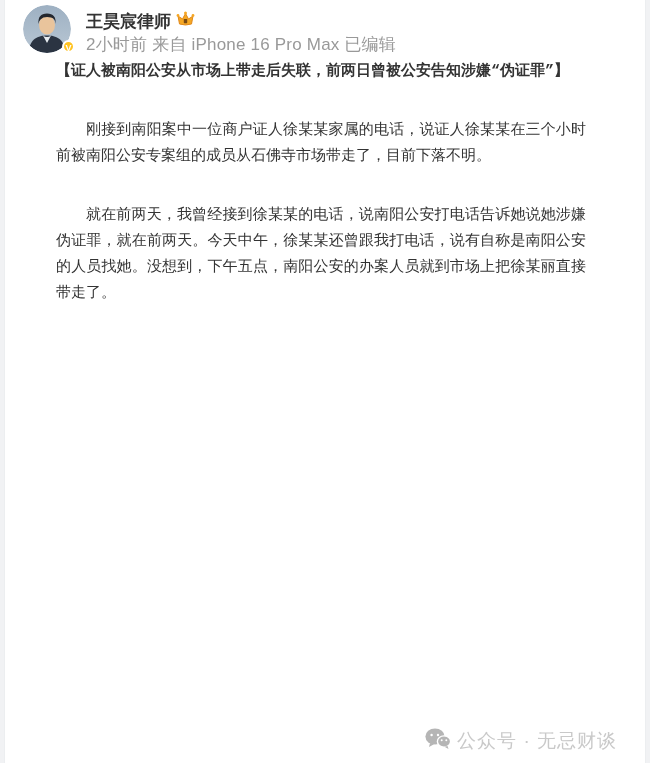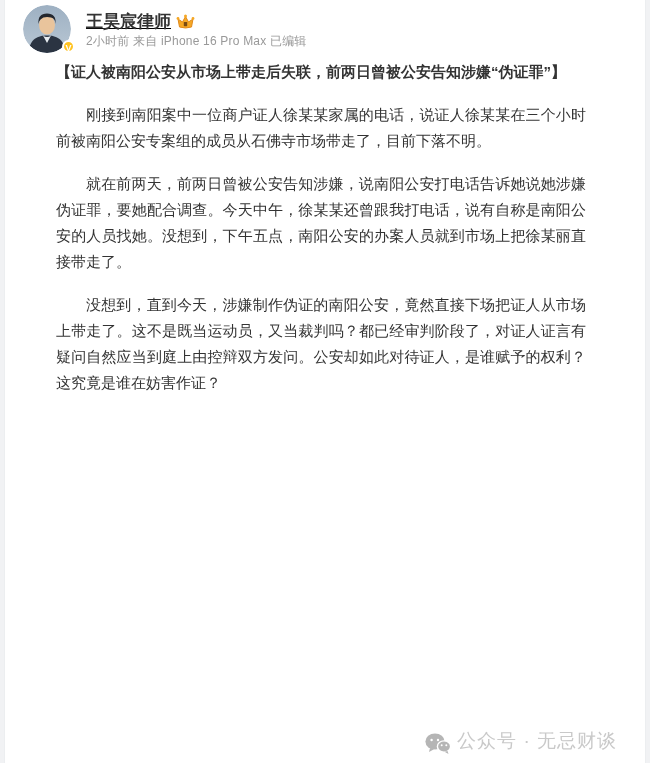--- a/index.html
+++ b/index.html
@@ -28,40 +28,41 @@
     position: absolute; right: -4px; bottom: 0;
     width: 13px; height: 13px;
     background: #ffc322;
     border: 2px solid #ffffff;
     border-radius: 50%;
     color: #ffffff; font-size: 9px; font-weight: 800; line-height: 13px;
     text-align: center;
   }
   .name-row {
     position: absolute; left: 81px; top: 10px;
-    display: flex; align-items: center; gap: 5px; text-decoration: underline;
+    display: flex; align-items: flex-start; gap: 5px;
   }
   .uname { font-size: 17px; font-weight: 700; color: #333333; cursor: pointer; }
   .crown { width: 19px; height: 18px; display: block; }
   .meta {
     position: absolute; left: 81px; top: 33px;
-    font-size: 12px; color: #999999; letter-spacing: 0.2px;
+    font-size: 17px; color: #999999; letter-spacing: 0.2px;
   }
   
   .content {
     position: absolute; left: 51px; right: 59px; top: 59px;
     font-size: 15px; line-height: 26px; color: #333333;
     text-align: justify;
+    font-family: Liberation Mono, monospace;
   }
   .post-title { font-weight: 700; }
-  .para { margin-top: 17px; text-indent: 2em; }
+  .para { margin-top: 33px; text-indent: 2em; }
   
   .watermark {
     position: absolute; right: 28px; top: 728px;
-    display: flex; align-items: flex-end; gap: 6px;
+    display: flex; align-items: flex-start; gap: 6px;
     font-size: 19px; color: #c9c9c9; letter-spacing: 1px;
     white-space: nowrap;
   }
   .watermark svg { display: block; }
 </style>
 </head>
 <body>
 
 <div class="page">
   <div class="card">
@@ -98,22 +99,21 @@
         <circle cx="9.5" cy="3" r="1.5" fill="#f6a824"></circle>
       </svg>
     </div>
 
     <div class="meta">2小时前 来自 iPhone 16 Pro Max 已编辑</div>
 
     <div class="content">
       <p class="post-title">【证人被南阳公安从市场上带走后失联，前两日曾被公安告知涉嫌“伪证罪”】</p>
       <div>
           <p class="para">刚接到南阳案中一位商户证人徐某某家属的电话，说证人徐某某在三个小时前被南阳公安专案组的成员从石佛寺市场带走了，目前下落不明。</p>
-          <p class="para">就在前两天，前两日曾被公安告知涉嫌，说南阳公安打电话告诉她说她涉嫌伪证罪，要她配合调查。今天中午，徐某某还曾跟我打电话，说有自称是南阳公安的人员找她。没想到，下午五点，南阳公安的办案人员就到市场上把徐某丽直接带走了。</p>
-          <p class="para">没想到，直到今天，涉嫌制作伪证的南阳公安，竟然直接下场把证人从市场上带走了。这不是既当运动员，又当裁判吗？都已经审判阶段了，对证人证言有疑问自然应当到庭上由控辩双方发问。公安却如此对待证人，是谁赋予的权利？这究竟是谁在妨害作证？</p>
+          <p class="para">就在前两天，我曾经接到徐某某的电话，说南阳公安打电话告诉她说她涉嫌伪证罪，就在前两天。今天中午，徐某某还曾跟我打电话，说有自称是南阳公安的人员找她。没想到，下午五点，南阳公安的办案人员就到市场上把徐某丽直接带走了。</p>
         </div>
     </div>
 
     <div class="watermark">
       <svg width="26" height="21" viewBox="0 0 26 21">
         <ellipse cx="10" cy="8.5" rx="9.6" ry="8" fill="#b5b5b5"></ellipse>
         <path d="M5,15 L4,19 L9,16.2 Z" fill="#b5b5b5"></path>
         <circle cx="6.6" cy="7" r="1.2" fill="#ffffff"></circle>
         <circle cx="13" cy="7" r="1.2" fill="#ffffff"></circle>
         <ellipse cx="19" cy="13.5" rx="6.6" ry="5.6" fill="#b5b5b5" stroke="#ffffff" stroke-width="1.4"></ellipse>

